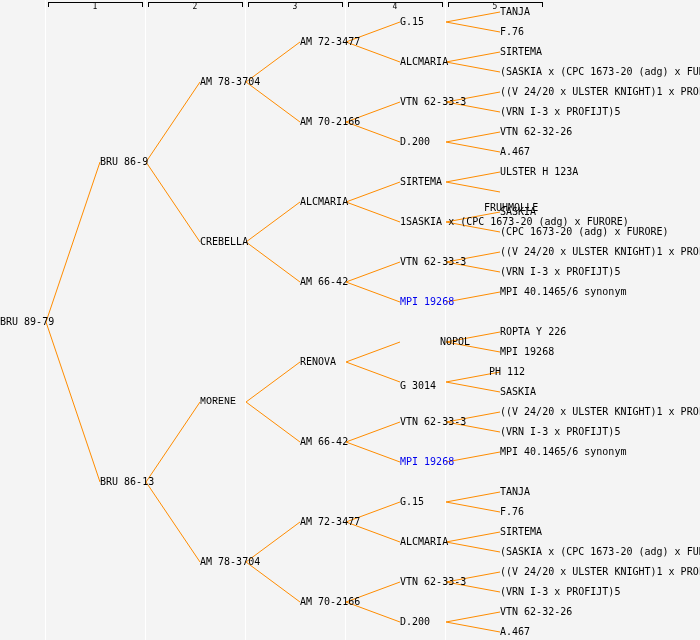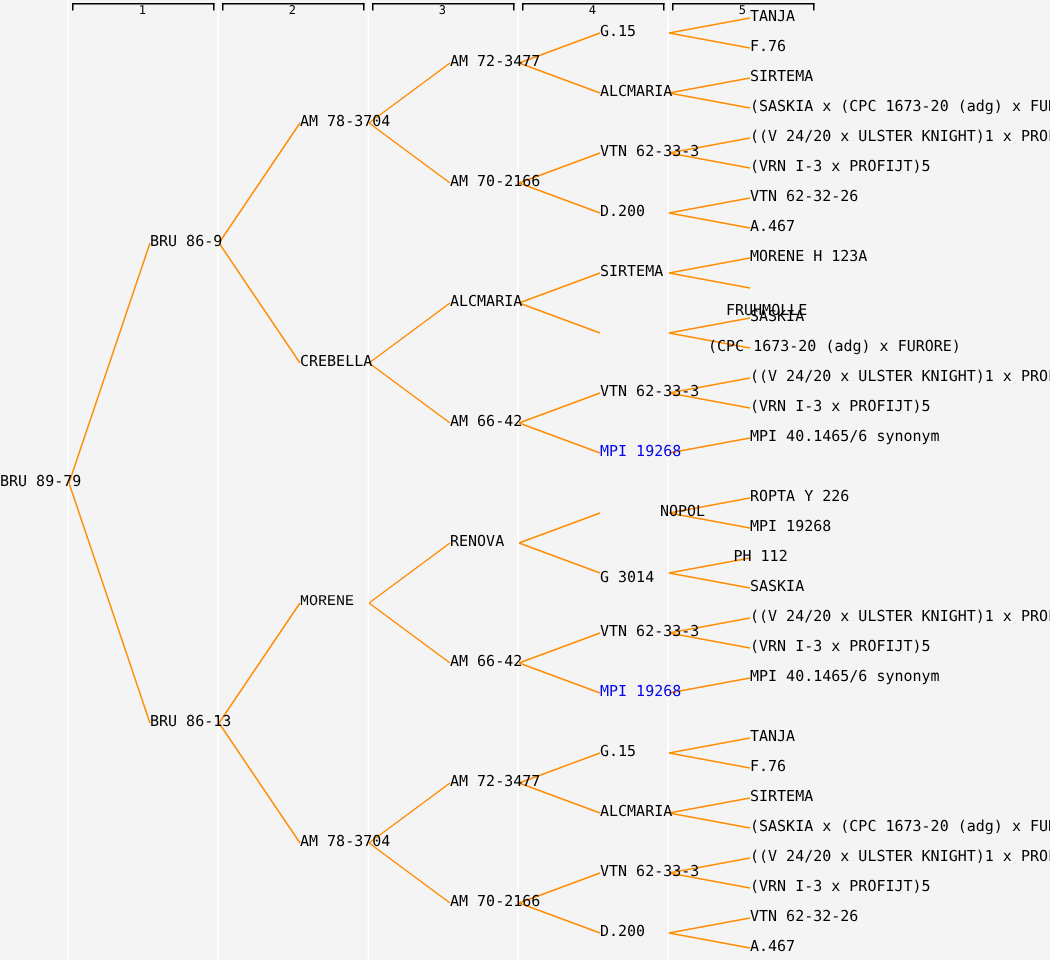--- a/index.html
+++ b/index.html
@@ -106,24 +106,25 @@
     <div class="node" style="left: 300px; top: 116px;">AM 70-2166</div>
     <div class="node" style="left: 400px; top: 96px;">VTN 62-33-3</div>
     <div class="node" style="left: 500px; top: 86px;">((V 24/20 x ULSTER KNIGHT)1 x PROFIJT)</div>
     <div class="node" style="left: 500px; top: 106px;">(VRN I-3 x PROFIJT)5</div>
     <div class="node" style="left: 400px; top: 136px;">D.200</div>
     <div class="node" style="left: 500px; top: 126px;">VTN 62-32-26</div>
     <div class="node" style="left: 500px; top: 146px;">A.467</div>
     <div class="node" style="left: 200px; top: 236px;">CREBELLA</div>
     <div class="node" style="left: 300px; top: 196px;">ALCMARIA</div>
     <div class="node" style="left: 400px; top: 176px;">SIRTEMA</div>
-    <div class="node" style="left: 500px; top: 166px;">MORENE H 123A</div>
+    <div class="node" style="left: 500px; top: 166px;">ULSTER H 123A</div>
     <div class="node" style="left: 484px; top: 186px; margin-top: 16px;">FRUHMOLLE</div>
+    <div class="node" style="left: 400px; top: 216px;">1SASKIA x (CPC 1673-20 (adg) x FURORE)</div>
     <div class="node" style="left: 500px; top: 206px;">SASKIA</div>
-    <div class="node" style="left: 472px; top: 226px; text-align: center;">(CPC 1673-20 (adg) x FURORE)</div>
+    <div class="node" style="left: 500px; top: 226px; text-align: center;">(CPC 1673-20 (adg) x FURORE)</div>
     <div class="node" style="left: 300px; top: 276px;">AM 66-42</div>
     <div class="node" style="left: 400px; top: 256px;">VTN 62-33-3</div>
     <div class="node" style="left: 500px; top: 246px;">((V 24/20 x ULSTER KNIGHT)1 x PROFIJT)</div>
     <div class="node" style="left: 500px; top: 266px;">(VRN I-3 x PROFIJT)5</div>
     <div class="node link" style="left: 400px; top: 296px;">MPI 19268</div>
     <div class="node" style="left: 500px; top: 286px;">MPI 40.1465/6 synonym</div>
     <div class="node" style="left: 100px; top: 476px;">BRU 86-13</div>
     <div class="node" style="left: 200px; top: 396px; font-family: Liberation Mono, monospace;">MORENE</div>
     <div class="node" style="left: 300px; top: 356px;">RENOVA</div>
     <div class="node" style="left: 400px; top: 336px; padding-left: 40px;">NOPOL</div>

